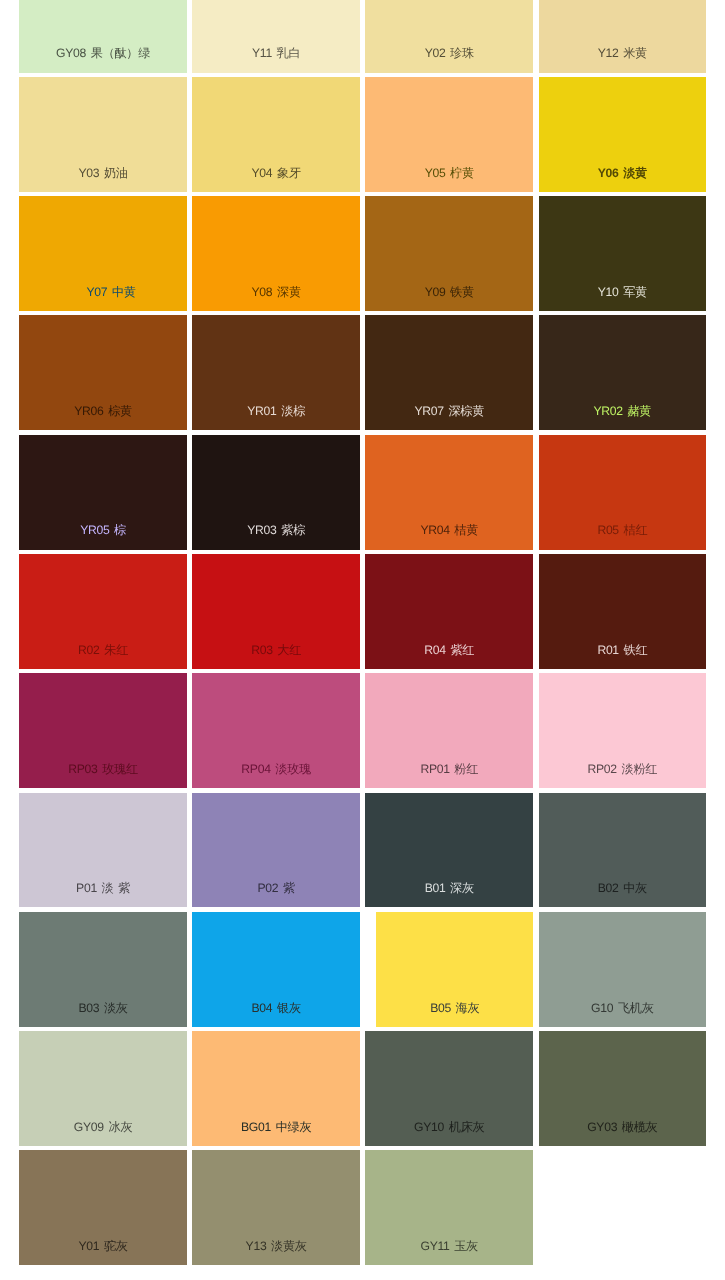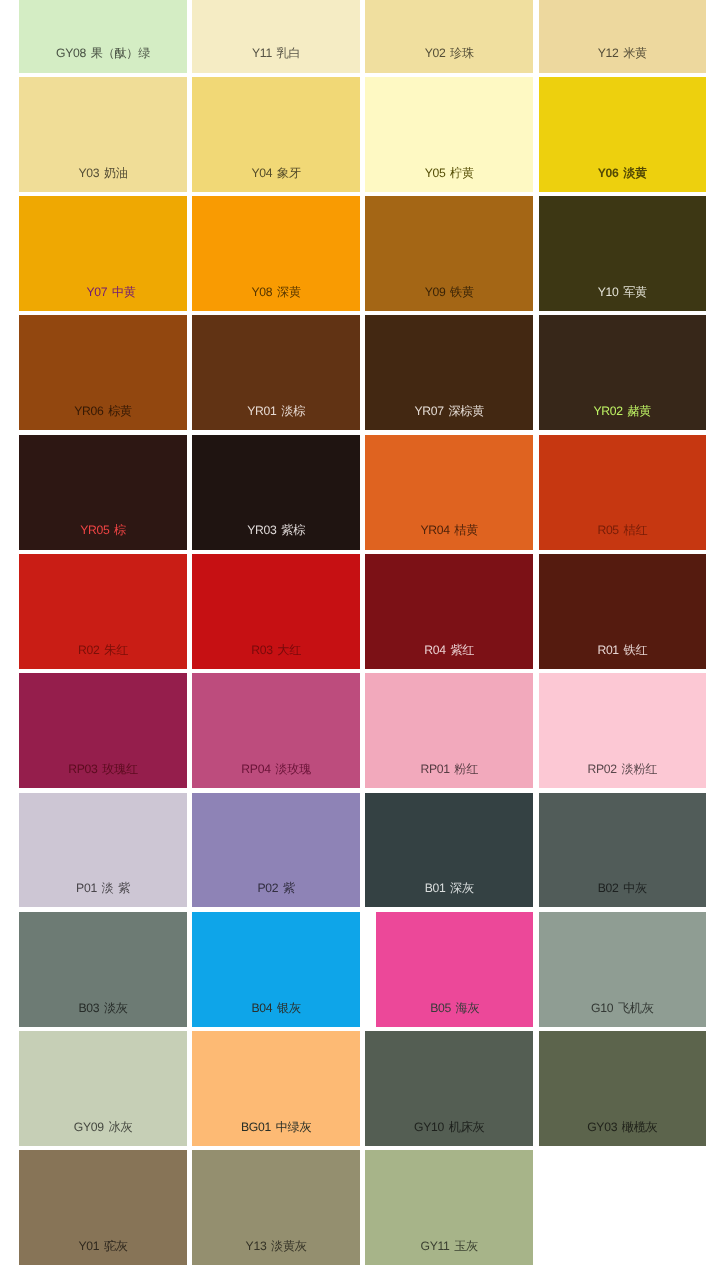--- a/index.html
+++ b/index.html
@@ -72,28 +72,28 @@
     </div>
     <div class="swatch" style="background-color: rgb(237, 216, 158);">
       <span class="swatch-label" style="color: rgb(84, 77, 56);">Y12 米黄</span>
     </div>
     <div class="swatch" style="background-color: rgb(240, 221, 151);">
       <span class="swatch-label" style="color: rgb(85, 78, 54);">Y03 奶油</span>
     </div>
     <div class="swatch" style="background-color: rgb(241, 216, 118);">
       <span class="swatch-label" style="color: rgb(86, 77, 42);">Y04 象牙</span>
     </div>
-    <div class="swatch" style="background-color: #fef9c3;">
+    <div class="swatch" style="background-color: #fdba74;">
       <span class="swatch-label" style="color: rgb(86, 79, 7);">Y05 柠黄</span>
     </div>
     <div class="swatch" style="background-color: rgb(237, 208, 14); font-weight: bold;">
       <span class="swatch-label" style="color: rgb(84, 74, 5);">Y06 淡黄</span>
     </div>
     <div class="swatch" style="background-color: rgb(239, 168, 2);">
-      <span class="swatch-label" style="color: #701a75; margin-left: 16px;">Y07 中黄</span>
+      <span class="swatch-label" style="color: #0c4a6e; margin-left: 16px;">Y07 中黄</span>
     </div>
     <div class="swatch" style="background-color: rgb(249, 155, 2);">
       <span class="swatch-label" style="color: rgb(88, 55, 1);">Y08 深黄</span>
     </div>
     <div class="swatch" style="background-color: rgb(164, 102, 21);">
       <span class="swatch-label" style="color: rgb(58, 36, 7);">Y09 铁黄</span>
     </div>
     <div class="swatch" style="background-color: rgb(61, 55, 20);">
       <span class="swatch-label" style="color: rgb(226, 224, 212);">Y10 军黄</span>
     </div>
@@ -103,21 +103,21 @@
     <div class="swatch" style="background-color: rgb(97, 51, 20);">
       <span class="swatch-label" style="color: rgb(230, 217, 209);">YR01 淡棕</span>
     </div>
     <div class="swatch" style="background-color: rgb(67, 40, 18);">
       <span class="swatch-label" style="color: rgb(227, 218, 211);">YR07 深棕黄</span>
     </div>
     <div class="swatch" style="background-color: rgb(55, 39, 25);">
       <span class="swatch-label" style="color: #bef264;">YR02 赭黄</span>
     </div>
     <div class="swatch" style="background-color: rgb(45, 23, 19);">
-      <span class="swatch-label" style="color: #ef4444;">YR05 棕</span>
+      <span class="swatch-label" style="color: #c4b5fd;">YR05 棕</span>
     </div>
     <div class="swatch" style="background-color: rgb(31, 20, 17);">
       <span class="swatch-label" style="color: rgb(223, 217, 216);">YR03 紫棕</span>
     </div>
     <div class="swatch" style="background-color: rgb(223, 99, 32);">
       <span class="swatch-label" style="color: rgb(79, 35, 11);">YR04 桔黄</span>
     </div>
     <div class="swatch" style="background-color: rgb(198, 55, 17);">
       <span class="swatch-label" style="color: rgb(118, 29, 8);">R05 桔红</span>
     </div>
@@ -156,21 +156,21 @@
     </div>
     <div class="swatch" style="background-color: rgb(81, 92, 89);">
       <span class="swatch-label" style="color: rgb(29, 33, 32);">B02 中灰</span>
     </div>
     <div class="swatch" style="background-color: rgb(109, 123, 116);">
       <span class="swatch-label" style="color: rgb(39, 44, 41);">B03 淡灰</span>
     </div>
     <div class="swatch" style="background-color: #0ea5e9;">
       <span class="swatch-label" style="color: rgb(43, 48, 44);">B04 银灰</span>
     </div>
-    <div class="swatch" style="background-color: #ec4899; margin-left: 11px;">
+    <div class="swatch" style="background-color: #fde047; margin-left: 11px;">
       <span class="swatch-label" style="color: rgb(55, 60, 58);">B05 海灰</span>
     </div>
     <div class="swatch" style="background-color: rgb(143, 157, 147);">
       <span class="swatch-label" style="color: rgb(51, 56, 52);">G10 飞机灰</span>
     </div>
     <div class="swatch" style="background-color: rgb(198, 207, 182);">
       <span class="swatch-label" style="color: rgb(70, 73, 65);">GY09 冰灰</span>
     </div>
     <div class="swatch" style="background-color: #fdba74;">
       <span class="swatch-label" style="color: rgb(39, 46, 39);">BG01 中绿灰</span>

